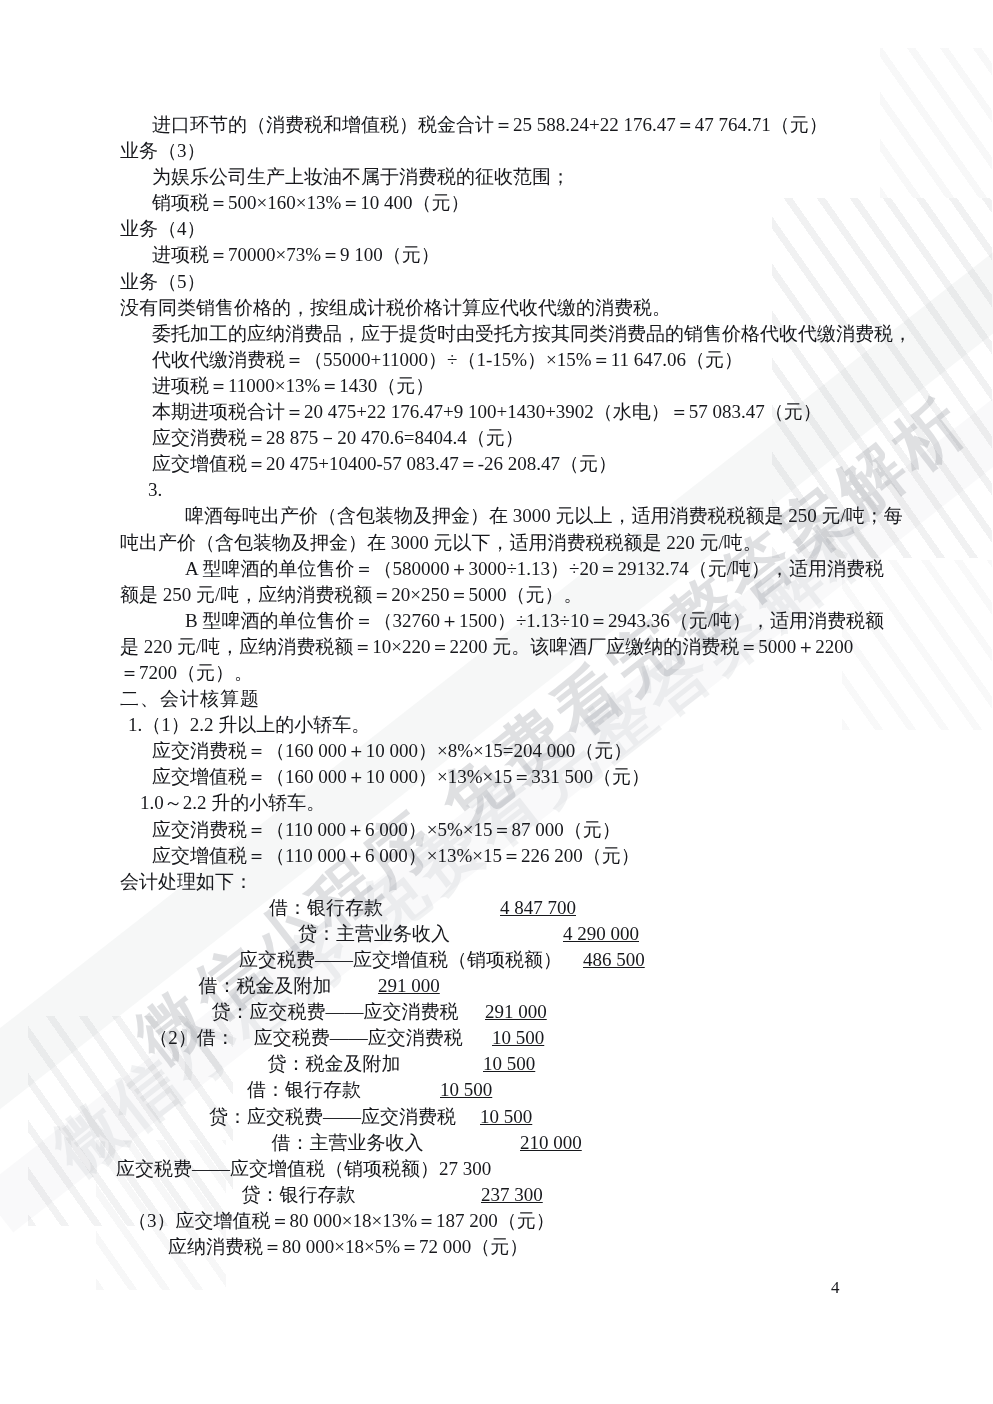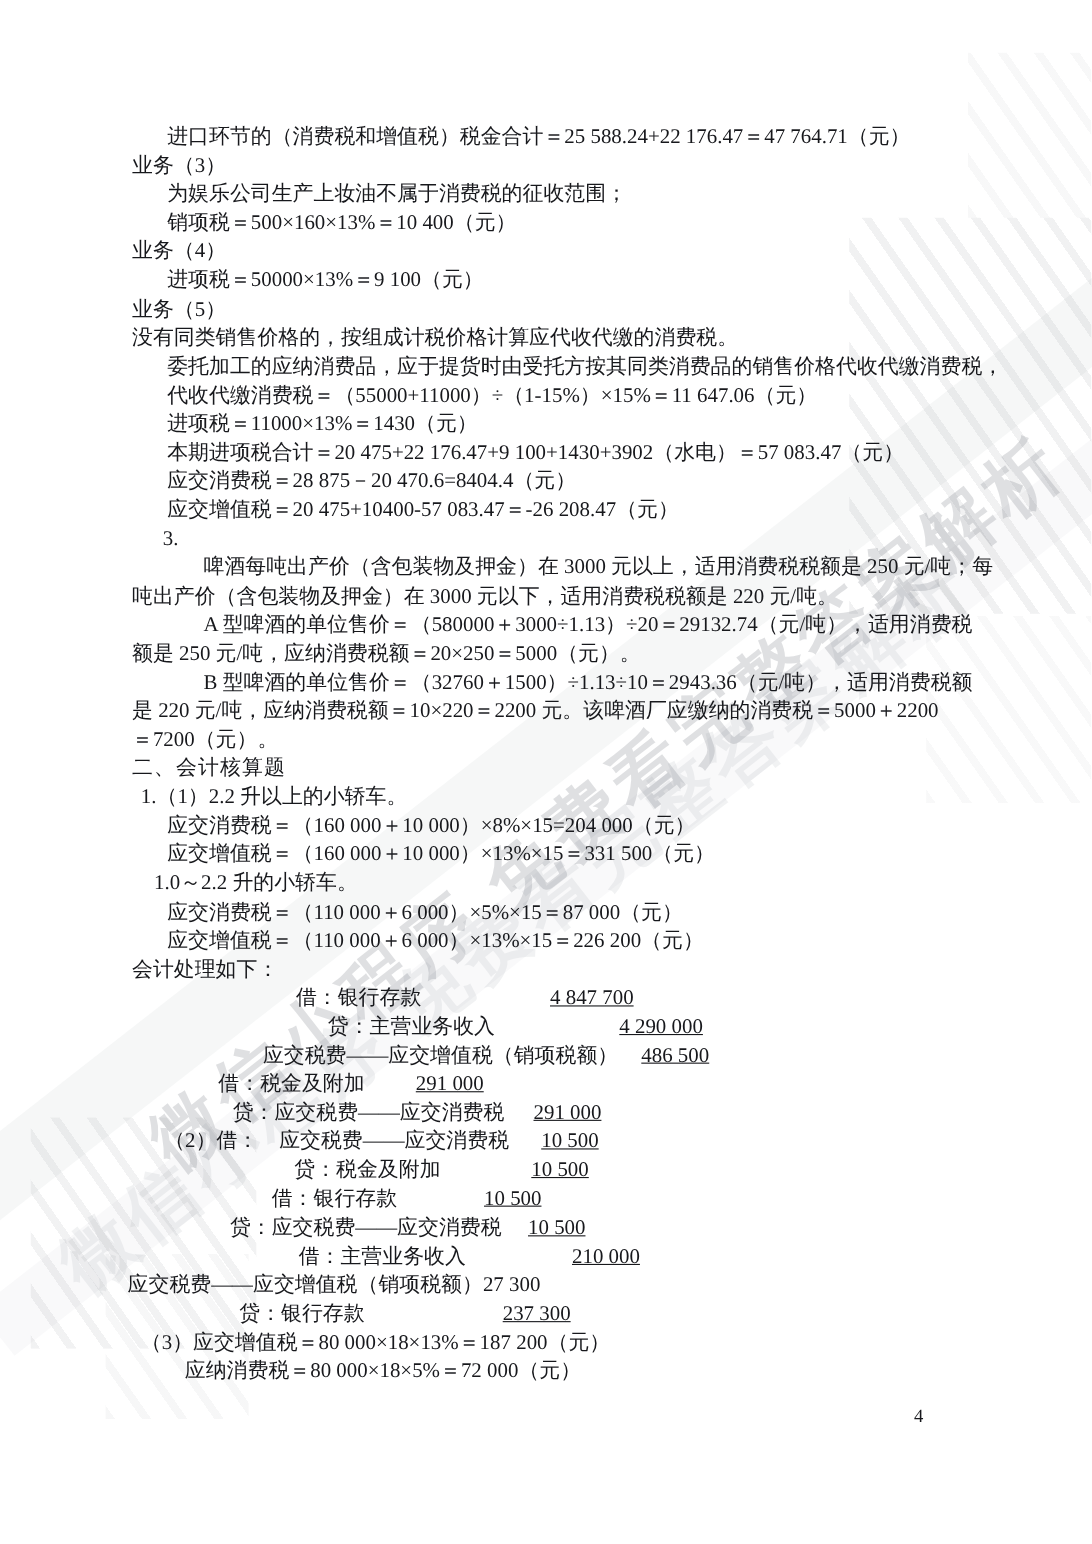--- a/index.html
+++ b/index.html
@@ -50,21 +50,21 @@
 
   <div class="wm wm1">微信小程序 免费看完整答案解析</div>
   <div class="wm wm2">微信小程序 免费看完整答案解析</div>
 
   <div class="content">
     <div class="ln" style="margin-left:152px">进口环节的（消费税和增值税）税金合计＝25 588.24+22 176.47＝47 764.71（元）</div>
     <div class="ln" style="margin-left:120px">业务（3）</div>
     <div class="ln" style="margin-left:152px">为娱乐公司生产上妆油不属于消费税的征收范围；</div>
     <div class="ln" style="margin-left:152px">销项税＝500×160×13%＝10 400（元）</div>
     <div class="ln" style="margin-left:120px">业务（4）</div>
-    <div class="ln" style="margin-left:152px">进项税＝50000×13%＝9 100（元）</div>
+    <div class="ln" style="margin-left:152px">进项税＝70000×73%＝9 100（元）</div>
     <div class="ln" style="margin-left:120px">业务（5）</div>
     <div class="ln" style="margin-left:120px">没有同类销售价格的，按组成计税价格计算应代收代缴的消费税。</div>
     <div class="ln" style="margin-left:152px">委托加工的应纳消费品，应于提货时由受托方按其同类消费品的销售价格代收代缴消费税，</div>
     <div class="ln" style="margin-left:152px">代收代缴消费税＝（55000+11000）÷（1-15%）×15%＝11 647.06（元）</div>
     <div class="ln" style="margin-left:152px">进项税＝11000×13%＝1430（元）</div>
     <div class="ln" style="margin-left:152px">本期进项税合计＝20 475+22 176.47+9 100+1430+3902（水电）＝57 083.47（元）</div>
     <div class="ln" style="margin-left:152px">应交消费税＝28 875－20 470.6=8404.4（元）</div>
     <div class="ln" style="margin-left:152px">应交增值税＝20 475+10400-57 083.47＝-26 208.47（元）</div>
     <div class="ln" style="margin-left:148px">3.</div>
     <div class="ln" style="margin-left:185px">啤酒每吨出产价（含包装物及押金）在 3000 元以上，适用消费税税额是 250 元/吨；每</div>
@@ -87,19 +87,19 @@
     <div class="ln" style="margin-left:185px"><span class="lbl" style="width:378px">贷：主营业务收入</span><span class="amt">4 290 000</span></div>
     <div class="ln" style="margin-left:218px"><span class="lbl" style="width:365px">应交税费——应交增值税（销项税额）</span><span class="amt">486 500</span></div>
     <div class="ln" style="margin-left:152px"><span class="lbl" style="width:226px">借：税金及附加</span><span class="amt">291 000</span></div>
     <div class="ln" style="margin-left:185px"><span class="lbl" style="width:300px">贷：应交税费——应交消费税</span><span class="amt">291 000</span></div>
     <div class="ln" style="margin-left:120px"><span class="lbl" style="width:372px">（2）借：　应交税费——应交消费税</span><span class="amt">10 500</span></div>
     <div class="ln" style="margin-left:185px"><span class="lbl" style="width:298px">贷：税金及附加</span><span class="amt">10 500</span></div>
     <div class="ln" style="margin-left:168px"><span class="lbl" style="width:272px">借：银行存款</span><span class="amt">10 500</span></div>
     <div class="ln" style="margin-left:185px"><span class="lbl" style="width:295px">贷：应交税费——应交消费税</span><span class="amt">10 500</span></div>
     <div class="ln" style="margin-left:175px"><span class="lbl" style="width:345px">借：主营业务收入</span><span class="amt">210 000</span></div>
     <div class="ln" style="margin-left:116px">应交税费——应交增值税（销项税额）27 300</div>
-    <div class="ln" style="margin-left:92px"><span class="lbl" style="width:365px">贷：银行存款</span><span class="amt">237 300</span></div>
+    <div class="ln" style="margin-left:116px"><span class="lbl" style="width:365px">贷：银行存款</span><span class="amt">237 300</span></div>
     <div class="ln" style="margin-left:128px">（3）应交增值税＝80 000×18×13%＝187 200（元）</div>
     <div class="ln" style="margin-left:168px">应纳消费税＝80 000×18×5%＝72 000（元）</div>
   </div>
 
   <div class="pagenum">4</div>
 </div>
 
 </body></html>

